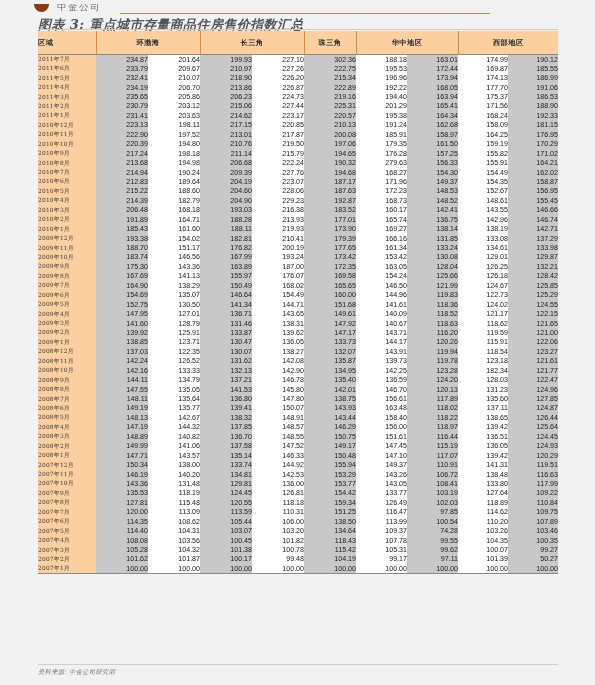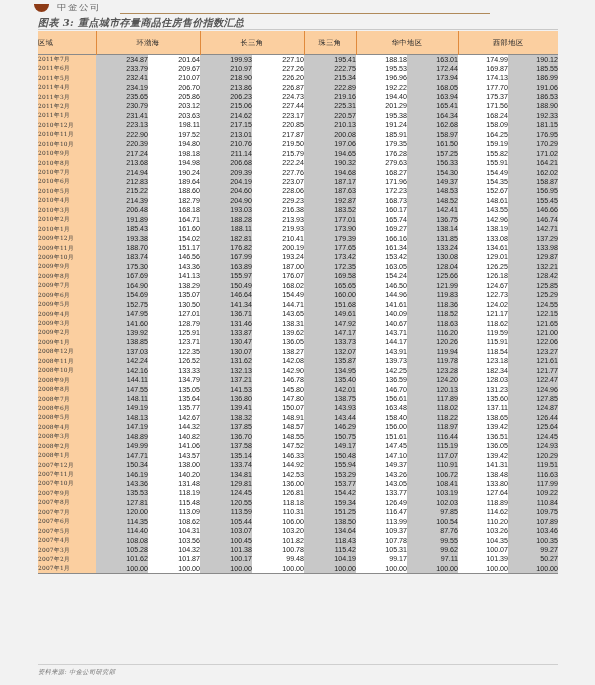--- a/index.html
+++ b/index.html
@@ -52,21 +52,21 @@
   }
 
   
   #caption {
     position: absolute;
     left: 38px;
     top: 16px;
     font-family: "DejaVu Serif", serif;
     font-style: italic;
     font-weight: bold;
-    font-size: 10px;
+    font-size: 13px;
     color: #555555;
     white-space: nowrap;
     letter-spacing: .4px;
   }
   #caption-rule {
     position: absolute;
     left: 38px;
     top: 29px;
     width: 520px;
     height: 1px;
@@ -88,21 +88,21 @@
   }
   table.idx td, table.idx th {
     padding: 0;
     margin: 0;
   }
 
   
   .hdr-cell {
     background: #fbcfa0;
     font-family: "DejaVu Serif", serif;
-    font-weight: normal;
+    font-weight: bold;
     font-size: 7.2px;
     color: #2b2b2b;
     text-align: center;
     vertical-align: middle;
     letter-spacing: .5px;
   }
   .hdr-region { height: 23px; border-right: 1px solid #e08a3c; }
   .hdr-city   { height: 25px; border-right: 1px solid #e08a3c; }
   .hdr-stub   { border-right: 1px solid #e08a3c; text-align: left; padding-left: 6px; }
   .hdr-last   { border-right: none; }
@@ -190,21 +190,21 @@
           <th class="hdr-cell hdr-region hdr-last" colspan="2">西部地区</th>
         </tr>
     </thead>
     <tbody>
         <tr>
           <td class="lbl rule-top">2011年7月</td>
           <td class="num shade rule-top">234.87</td>
           <td class="num plain rule-top">201.64</td>
           <td class="num shade rule-top">199.93</td>
           <td class="num plain rule-top">227.10</td>
-          <td class="num shade rule-top">195.41</td>
+          <td class="num shade rule-top">302.36</td>
           <td class="num plain rule-top">188.18</td>
           <td class="num shade rule-top">163.01</td>
           <td class="num plain rule-top">174.99</td>
           <td class="num shade rule-top">190.12</td>
         </tr>
         <tr>
           <td class="lbl">2011年6月</td>
           <td class="num shade">233.79</td>
           <td class="num plain">209.67</td>
           <td class="num shade">210.97</td>
@@ -792,21 +792,21 @@
           <td class="num shade">107.89</td>
         </tr>
         <tr>
           <td class="lbl">2007年5月</td>
           <td class="num shade">114.40</td>
           <td class="num plain">104.31</td>
           <td class="num shade">103.07</td>
           <td class="num plain">103.20</td>
           <td class="num shade">134.64</td>
           <td class="num plain">109.37</td>
-          <td class="num shade">87.76</td>
+          <td class="num shade">74.28</td>
           <td class="num plain">103.26</td>
           <td class="num shade">103.46</td>
         </tr>
         <tr>
           <td class="lbl">2007年4月</td>
           <td class="num shade">108.08</td>
           <td class="num plain">103.56</td>
           <td class="num shade">100.45</td>
           <td class="num plain">101.82</td>
           <td class="num shade">118.43</td>

